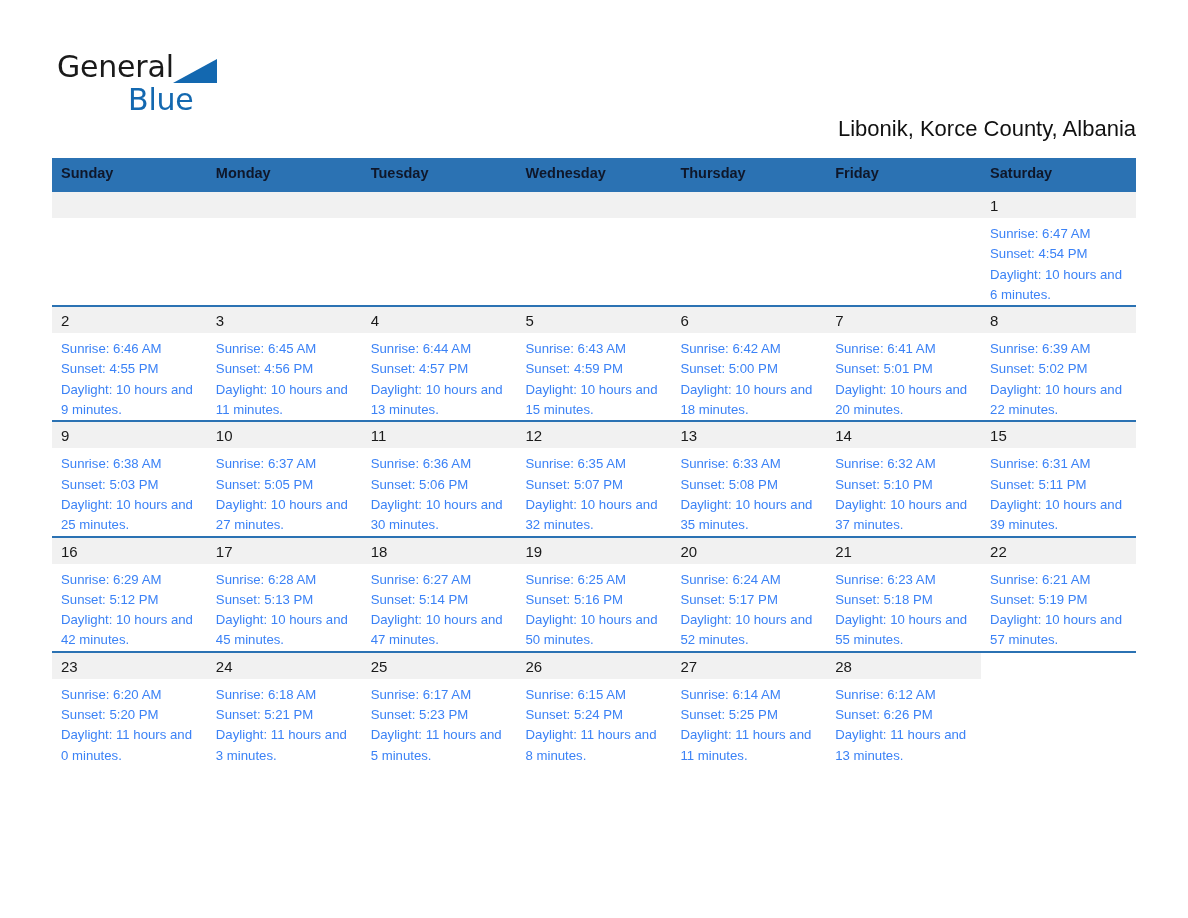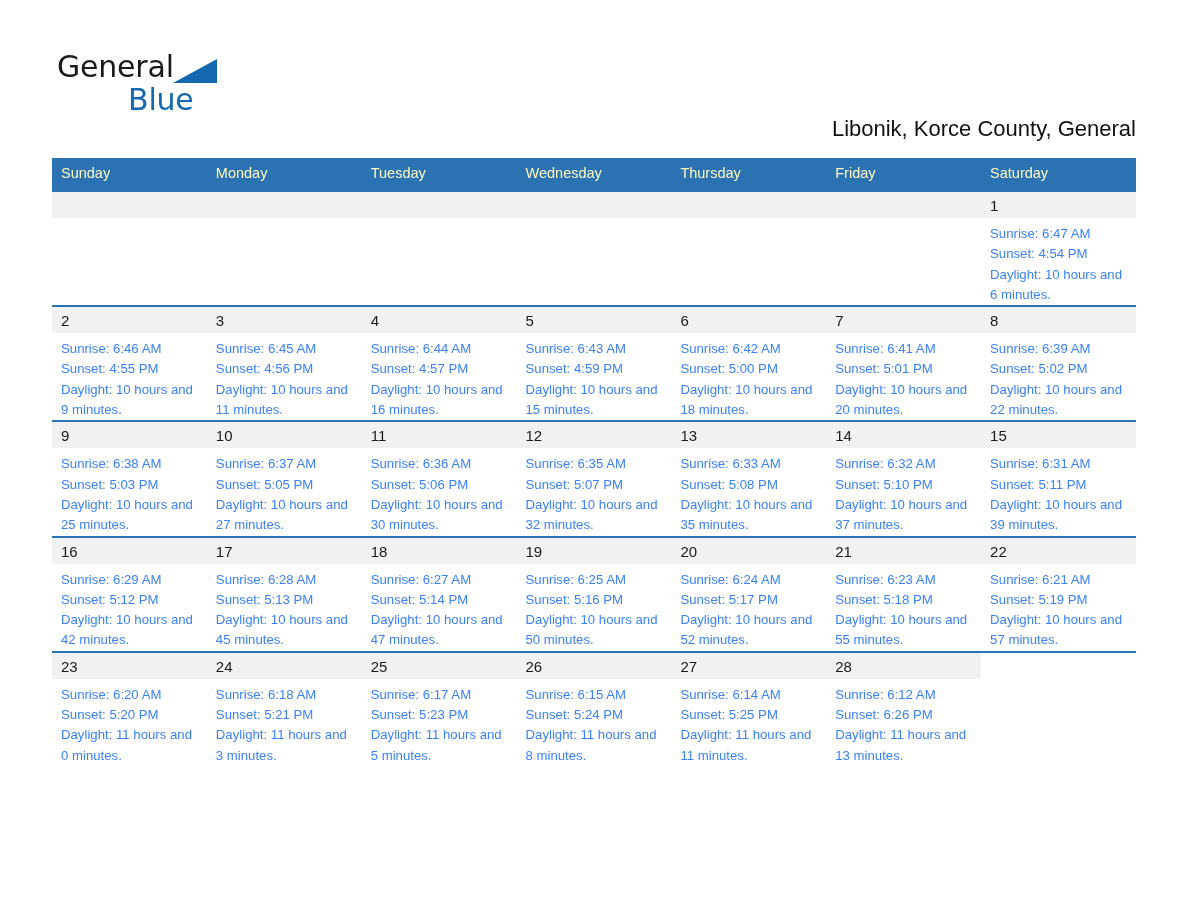--- a/index.html
+++ b/index.html
@@ -103,23 +103,23 @@
     position: absolute;
     left: 52px;
     top: 158px;
     width: 1084px;
     border-collapse: collapse;
     table-layout: fixed;
   }
 
   .calendar th {
     background: #2b72b3;
-    color: #fef9c3;
+    color: #0f172a;
     font-size: 14.5px;
-    font-weight: 400;
+    font-weight: 700;
     text-align: left;
     padding: 7px 0 8px 9px;
     height: 17px;
     line-height: 17px;
     border: none;
   }
 
   .calendar td {
     width: 154.85px;
     height: 112px;
@@ -175,21 +175,21 @@
     <div class="logo">
       <span class="logo-row1">
         <span class="logo-word-general">General</span><span class="logo-triangle"><svg width="44" height="24" viewBox="0 0 44 24" xmlns="http://www.w3.org/2000/svg">
               <polygon points="0,24 44,24 44,0" fill="#1368b0"></polygon>
             </svg></span>
       </span>
       <span class="logo-row2">Blue</span>
     </div>
 
 
-    <div class="location">Libonik, Korce County, General</div>
+    <div class="location">Libonik, Korce County, Albania</div>
   </div>
 
   <table class="calendar">
     <thead>
       <tr>
         <th>Sunday</th>
         <th>Monday</th>
         <th>Tuesday</th>
         <th>Wednesday</th>
         <th>Thursday</th>
@@ -260,21 +260,21 @@
                 <div class="daylight">Daylight: 10 hours and 11 minutes.</div>
               </div>
             </div>
           </td>
           <td>
             <div class="cell-inner">
               <div class="date-band">4</div>
               <div class="cell-body">
                 <div>Sunrise: 6:44 AM</div>
                 <div>Sunset: 4:57 PM</div>
-                <div class="daylight">Daylight: 10 hours and 16 minutes.</div>
+                <div class="daylight">Daylight: 10 hours and 13 minutes.</div>
               </div>
             </div>
           </td>
           <td>
             <div class="cell-inner">
               <div class="date-band">5</div>
               <div class="cell-body">
                 <div>Sunrise: 6:43 AM</div>
                 <div>Sunset: 4:59 PM</div>
                 <div class="daylight">Daylight: 10 hours and 15 minutes.</div>

